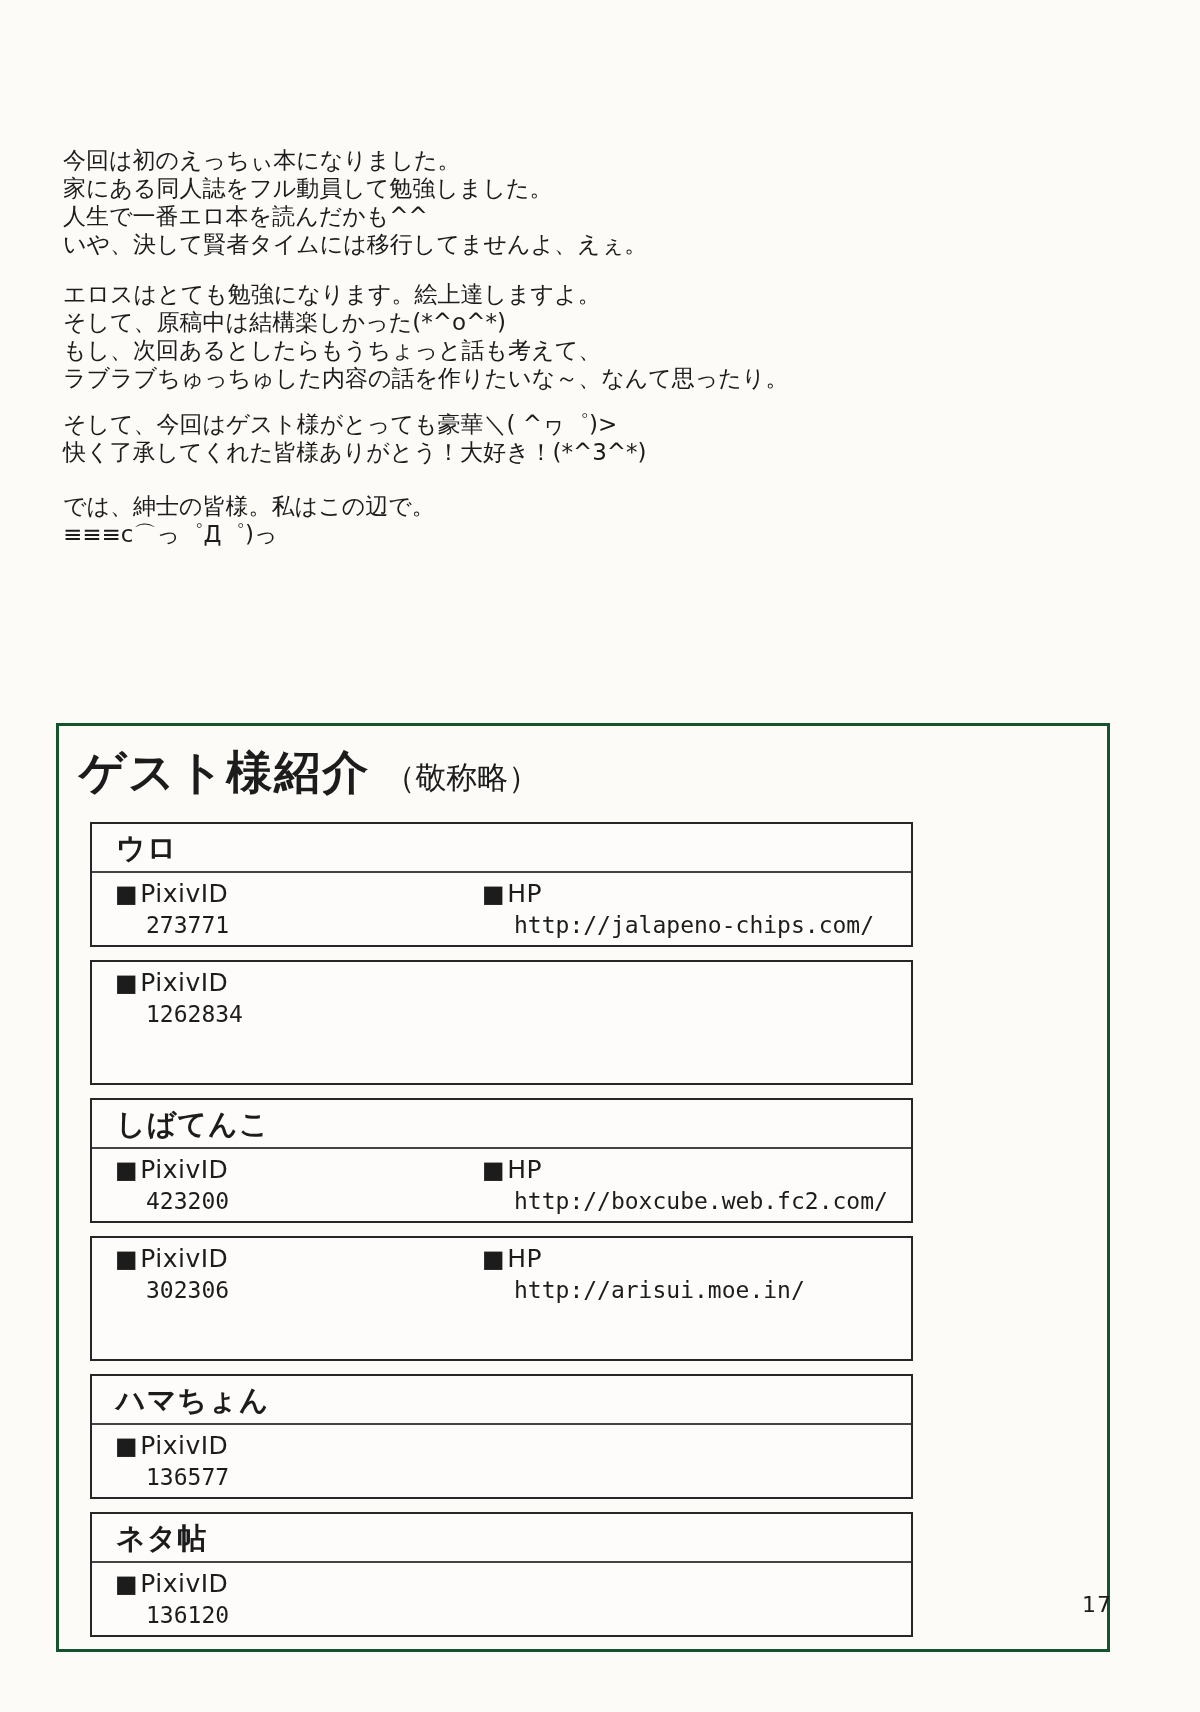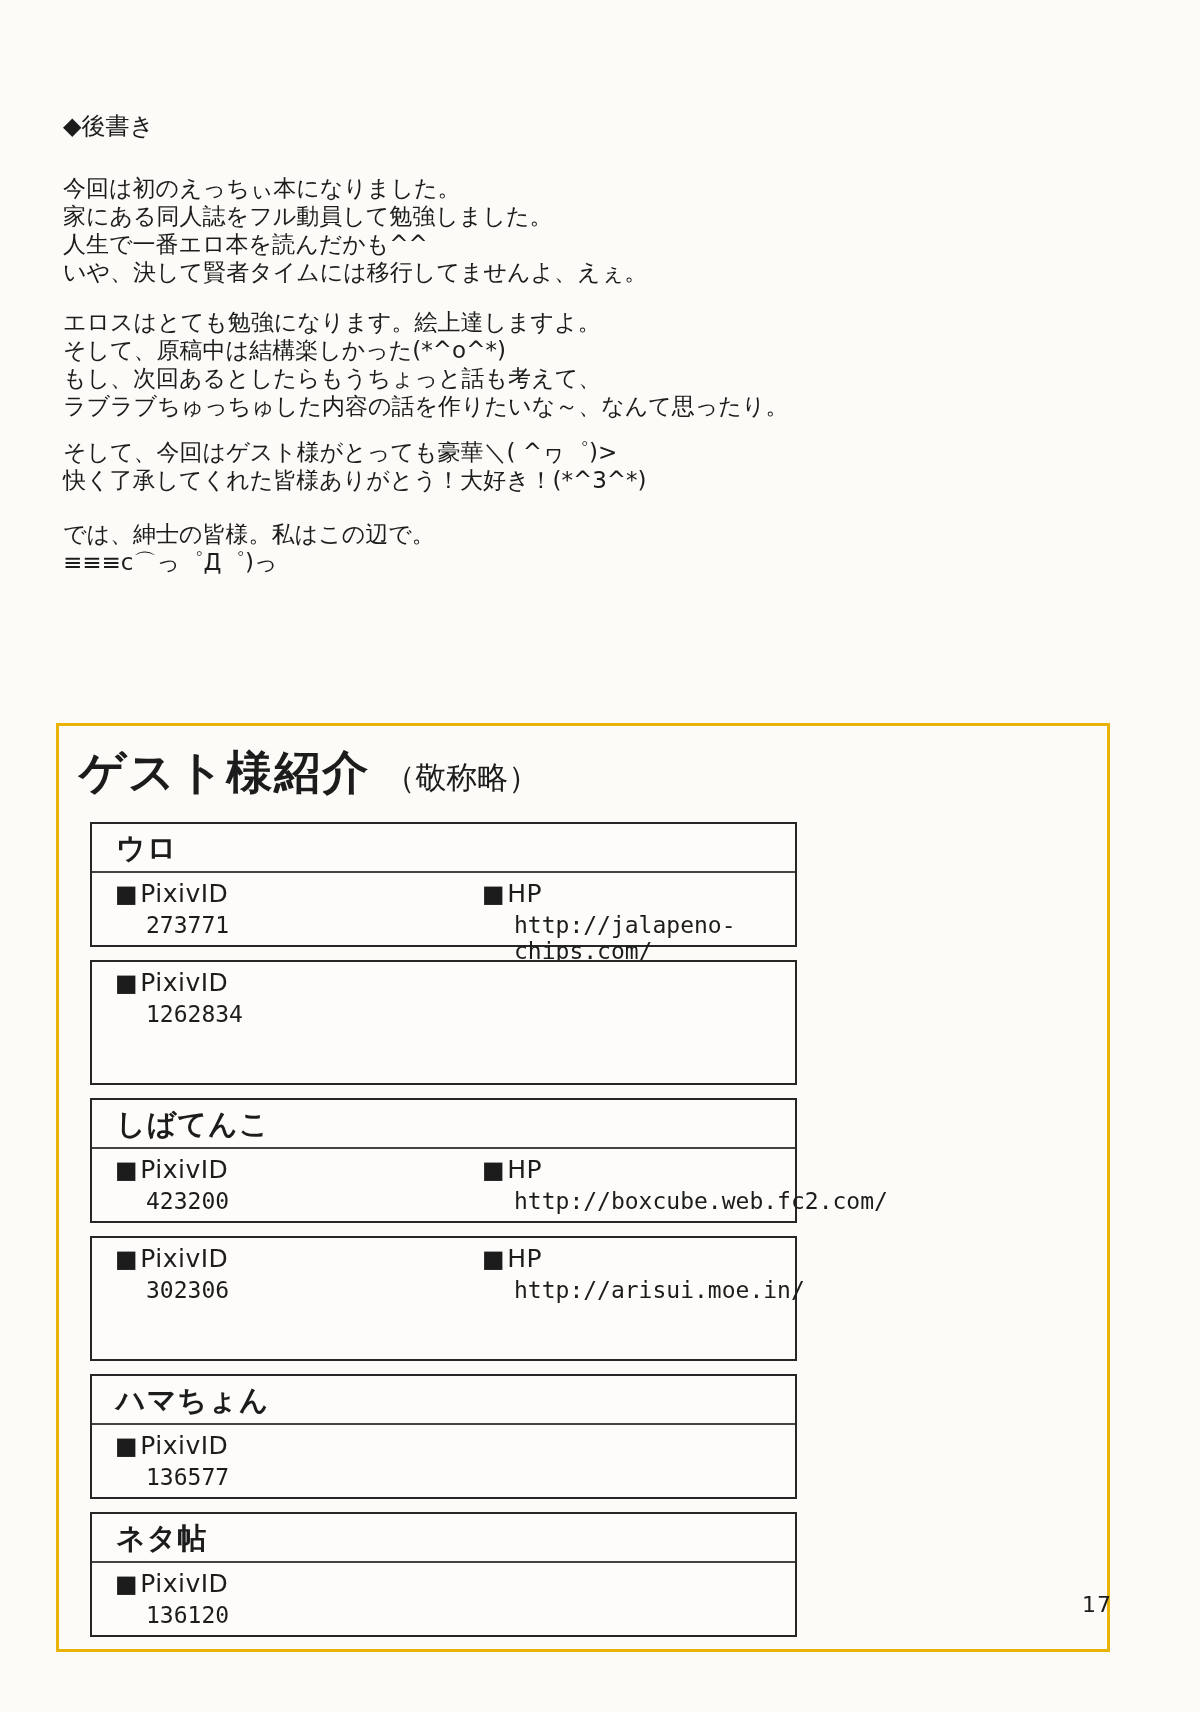--- a/index.html
+++ b/index.html
@@ -30,42 +30,42 @@
   #afterword .p2 { margin-top: 34px; }
   #afterword .p3 { margin-top: 22px; }
   #afterword .p4 { margin-top: 18px; }
   #afterword .p5 { margin-top: 26px; }
 
   
   #guest-box {
     position: absolute;
     left: 56px; top: 723px;
     width: 1048px; height: 923px;
-    border: 3px solid #eab308;
+    border: 3px solid #14532d;
     background: #fcfbf8;
   }
   #guest-title-row {
     margin: 16px 0 0 20px;
     display: flex;
     align-items: baseline;
   }
   #guest-title-row .title {
     font-size: 46px;
     font-weight: bold;
     letter-spacing: 2px;
   }
   #guest-title-row .subtitle {
     font-size: 31px;
     margin-left: 14px;
   }
 
   #guest-list {
     position: absolute;
     left: 31px; top: 96px;
-    width: 707px;
+    width: 823px;
   }
   .guest-card {
     border: 2px solid #262626;
     height: 121px;
     margin-bottom: 13px;
     background: #fdfcfa;
     position: relative;
   }
   .guest-name {
     height: 42px;
@@ -99,21 +99,20 @@
     font-size: 22px;
     letter-spacing: 1px;
   }
 </style>
 </head>
 <body>
 
 <div id="page">
 
   <div id="afterword">
-    <div class="heading"><span>◆</span><span>後書き</span></div>
     <p class="p2">今回は初のえっちぃ本になりました。
 家にある同人誌をフル動員して勉強しました。
 人生で一番エロ本を読んだかも^^
 いや、決して賢者タイムには移行してませんよ、えぇ。</p>
     <p class="p3">エロスはとても勉強になります。絵上達しますよ。
 そして、原稿中は結構楽しかった(*^o^*)
 もし、次回あるとしたらもうちょっと話も考えて、
 ラブラブちゅっちゅした内容の話を作りたいな～、なんて思ったり。</p>
     <p class="p4">そして、今回はゲスト様がとっても豪華＼( ^ヮ゜)&gt;
 快く了承してくれた皆様ありがとう！大好き！(*^3^*)</p>

